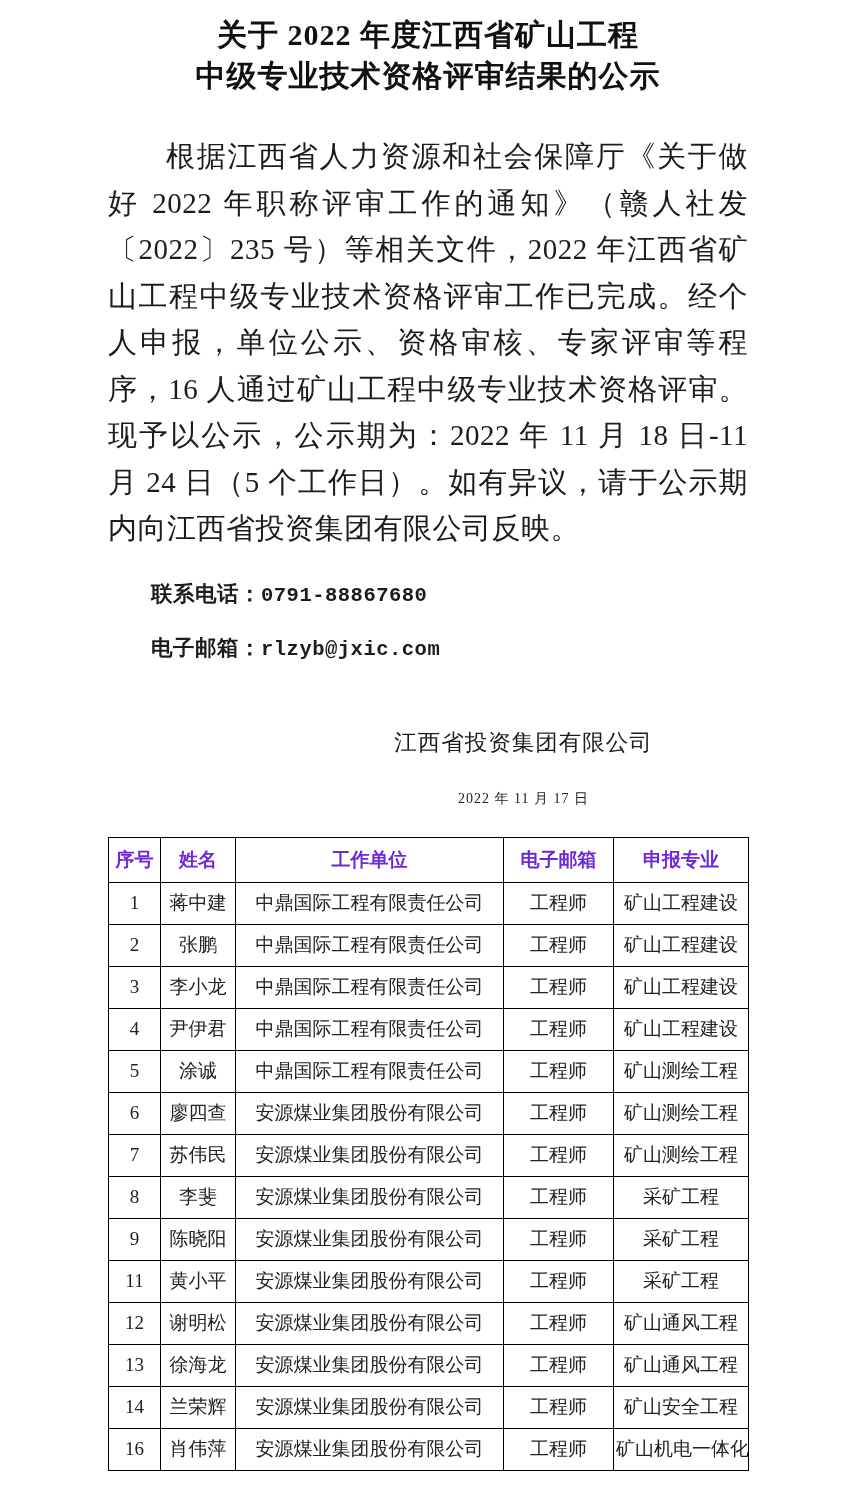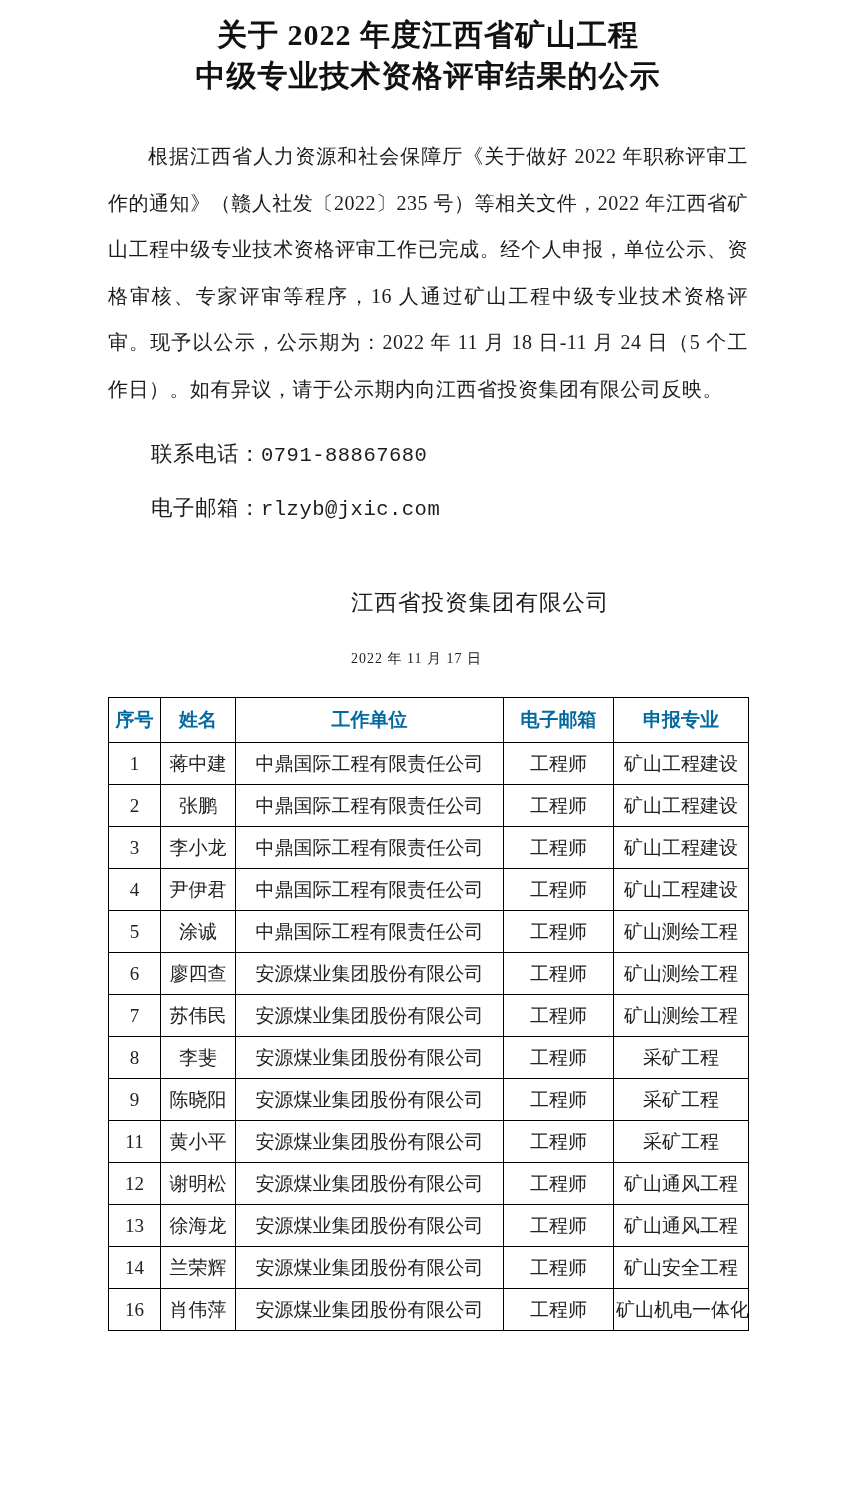--- a/index.html
+++ b/index.html
@@ -24,43 +24,45 @@
     margin: 0;
     text-align: center;
     font-size: 30px;
     font-weight: bold;
     line-height: 41px;
     color: #111111;
     letter-spacing: 1px;
   }
   .body-paragraph {
     margin: 37px 0 0 0;
-    font-size: 20px;
+    font-size: 29px;
     line-height: 46.5px;
     text-indent: 2em;
     text-align: justify;
     letter-spacing: 0.5px;
   }
   .contact-line {
     margin: 0;
     padding-left: 2em;
     font-size: 21.5px;
     line-height: 52px;
     letter-spacing: 0.5px;
+    font-weight: bold;
   }
   .contact-block {
     margin-top: 16px;
   }
   .mono-value {
     font-family: "Liberation Mono", "DejaVu Sans Mono", monospace;
     font-size: 20.5px;
   }
   .signature-block {
     margin: 52px 52px 0 auto;
     width: 345px;
+    text-align: center;
   }
   .signature-org {
     margin: 0;
     font-size: 22.5px;
     line-height: 30px;
     letter-spacing: 1px;
   }
   .signature-date {
     margin: 26px 0 0 0;
     font-size: 14px;
@@ -84,21 +86,21 @@
     border: 1px solid #000000;
     text-align: center;
     vertical-align: middle;
     padding: 0 2px;
     overflow: hidden;
     white-space: nowrap;
   }
   table.results-table th {
     height: 44px;
     font-weight: bold;
-    color: #0369a1;
+    color: #6d28d9;
   }
   table.results-table td {
     height: 41px;
     font-weight: normal;
     color: #222222;
   }
 </style>
 </head>
 <body>
 

